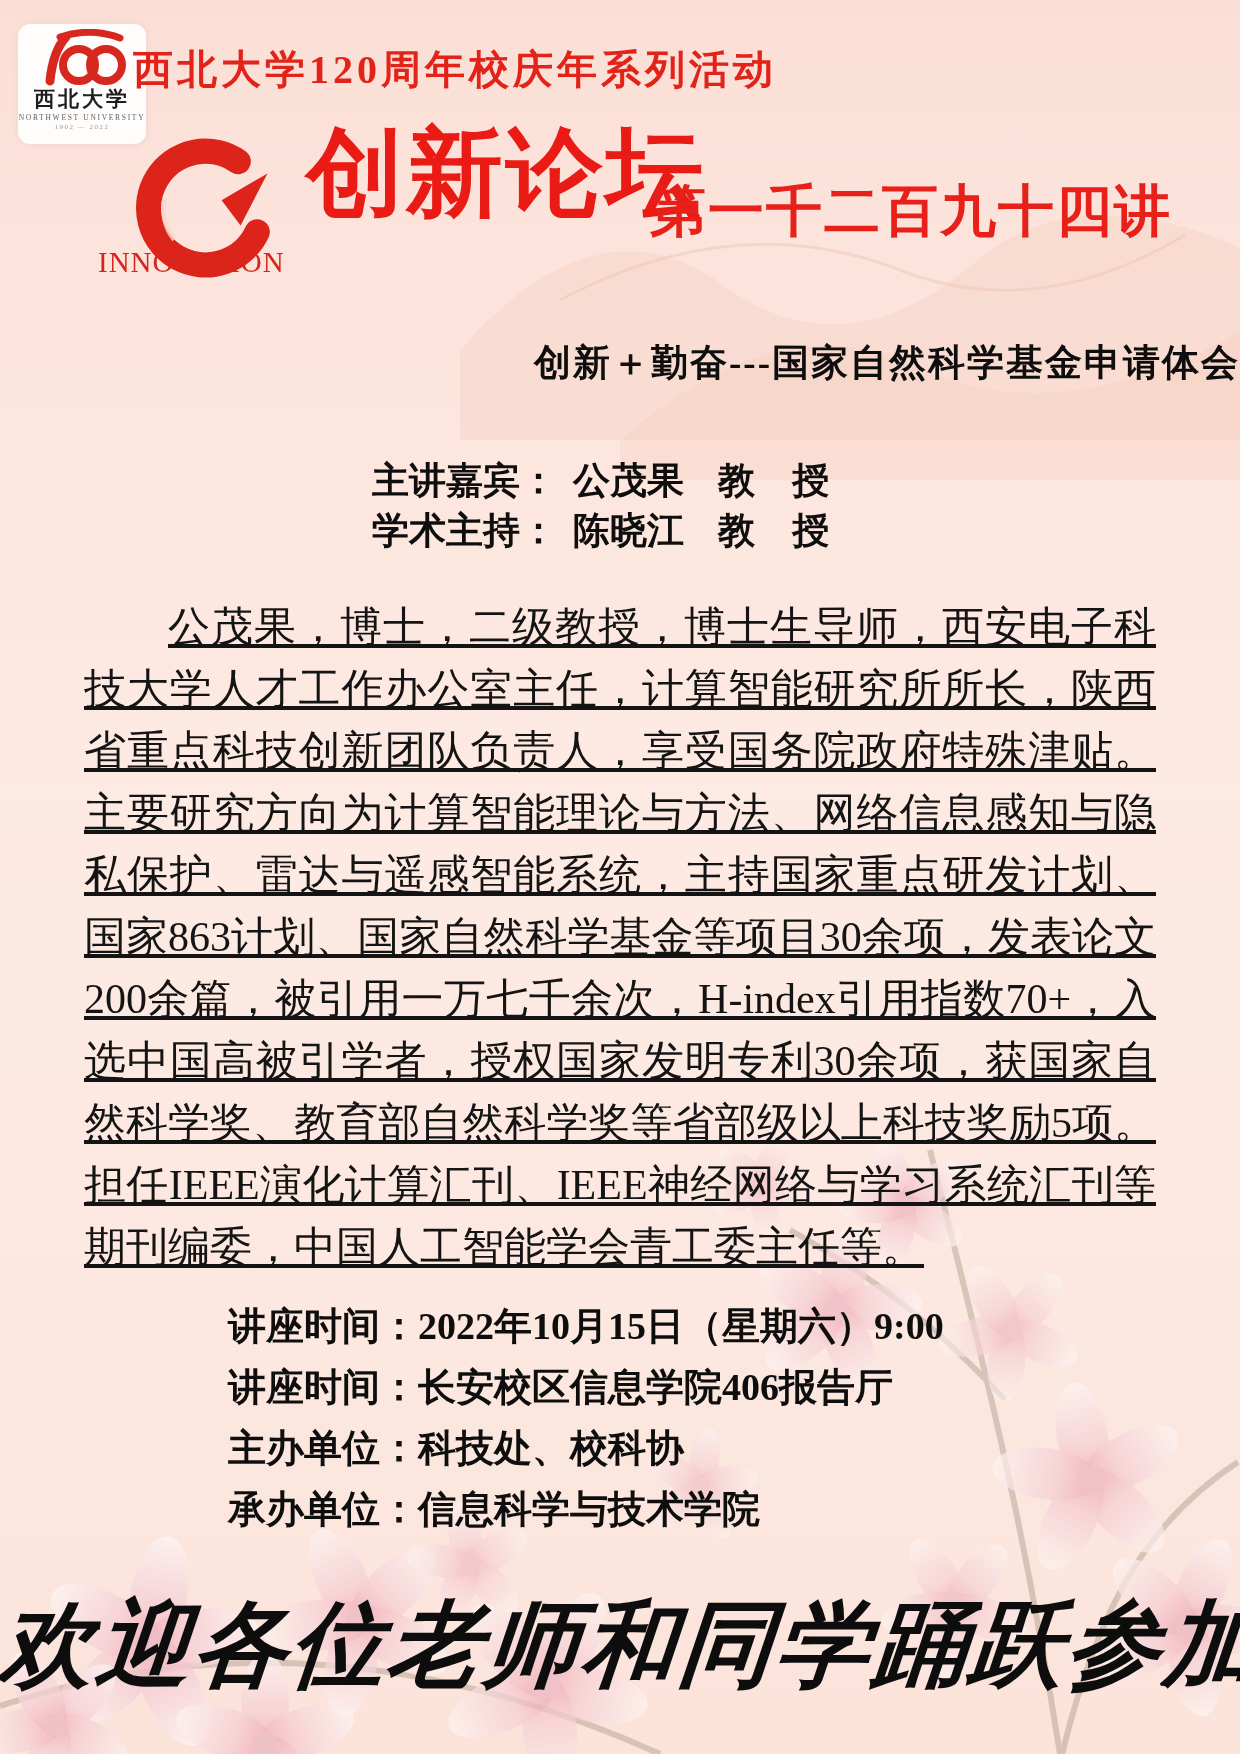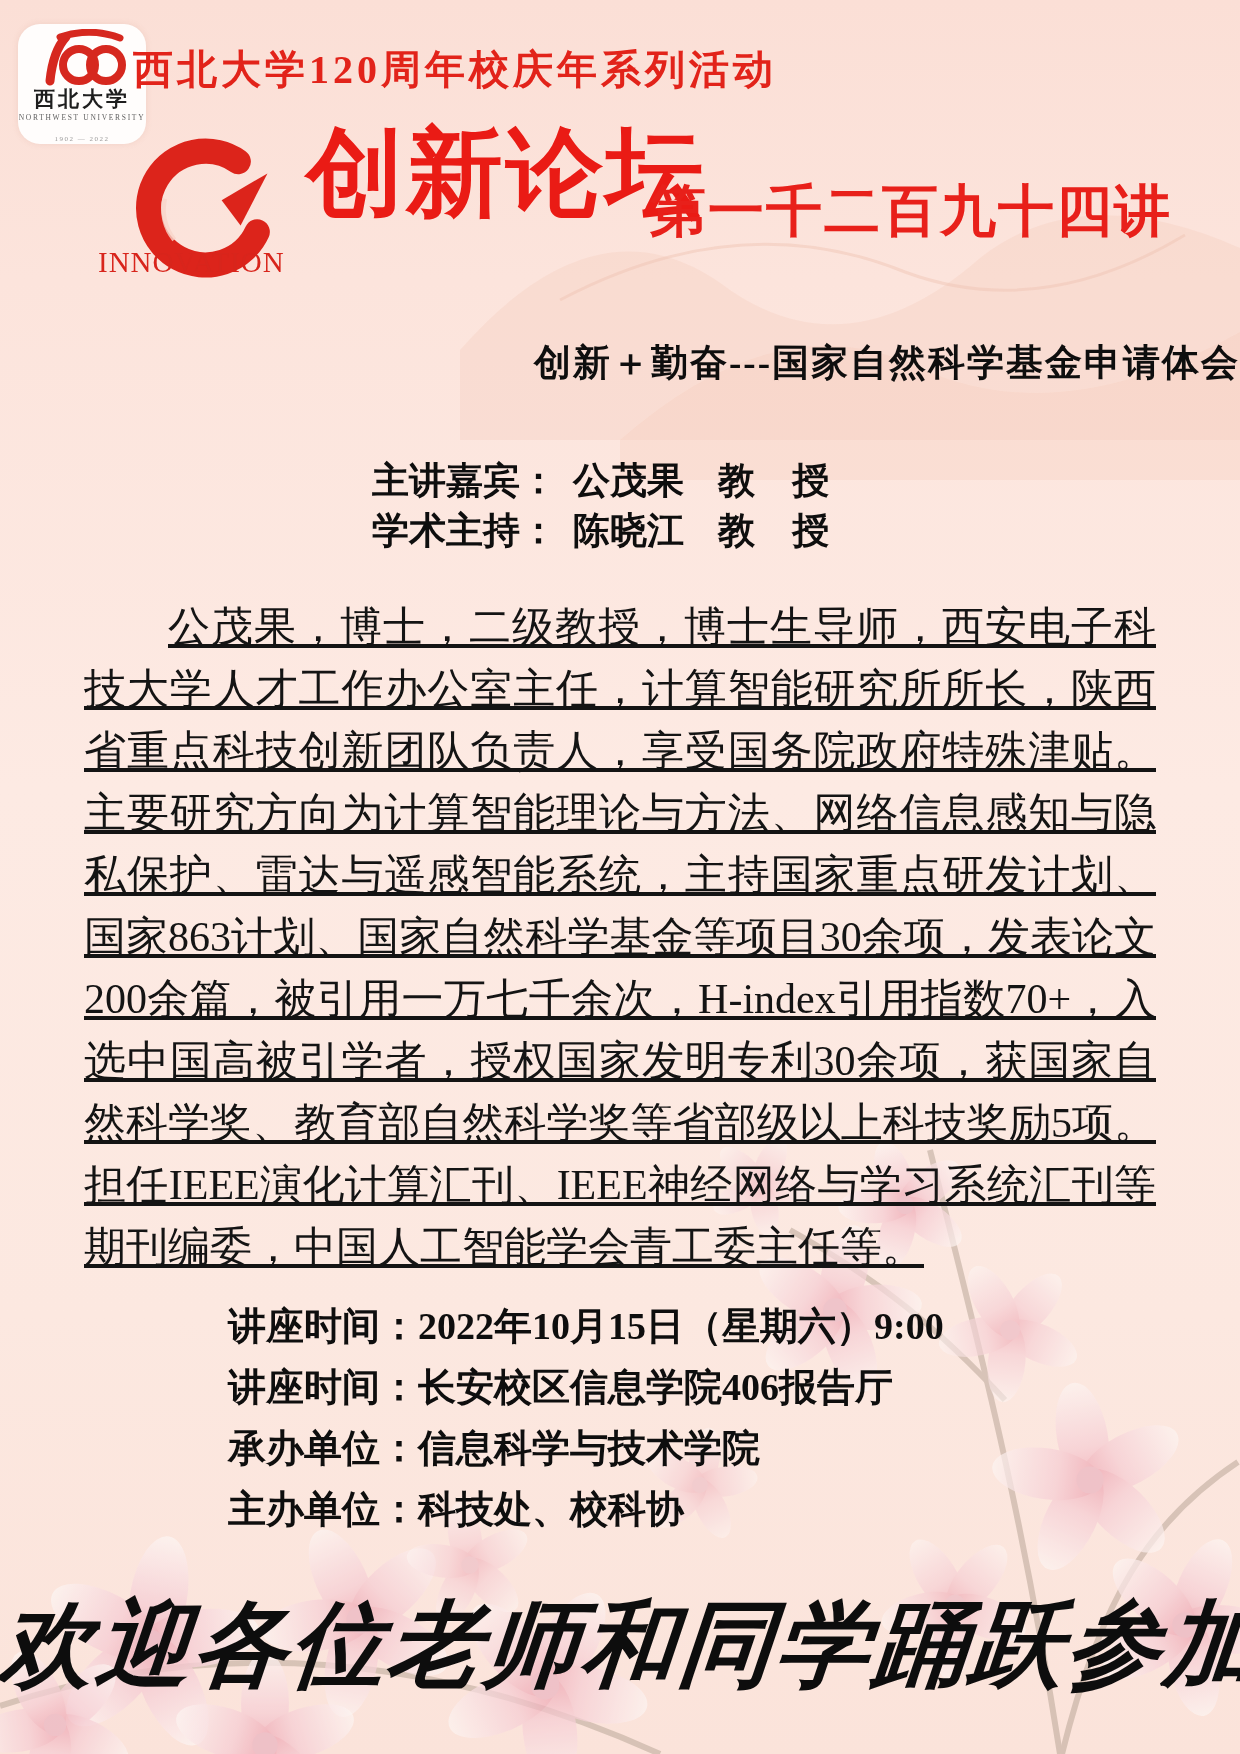--- a/index.html
+++ b/index.html
@@ -10,28 +10,28 @@
     background:linear-gradient(180deg,#fbdfd6 0%,#fce4dc 16%,#fdeae3 45%,#fce8e0 75%,#fbe3da 100%);
     font-family:"Liberation Serif",serif;
     color:#111;
   }
   .bg-art{position:absolute;left:0;top:0;width:1240px;height:1754px;z-index:0;pointer-events:none;}
   .content{position:absolute;left:0;top:0;width:100%;height:100%;z-index:2;}
 
   
   .logo-card{
     position:absolute;left:18px;top:24px;width:128px;height:120px;
-    background:#fffdfc;border-radius:22px;
+    background:#fffdfc;border-radius:12px;
     display:flex;flex-direction:column;align-items:center;
     box-sizing:border-box;padding-top:5px;
     box-shadow:0 0 6px rgba(180,120,100,.15);
   }
   .logo-cn{font-size:21px;font-weight:bold;letter-spacing:3px;color:#1e1e1e;line-height:24px;}
   .logo-en{font-size:7.5px;letter-spacing:1.7px;color:#5f5f5f;margin-top:2px;white-space:nowrap;text-align:right;}
-  .logo-years{font-size:7px;letter-spacing:1.5px;color:#9a9a9a;margin-top:13px;}
+  .logo-years{font-size:7px;letter-spacing:1.5px;color:#9a9a9a;margin-top:1px;}
   .series-title{
     position:absolute;left:133px;top:42px;
     font-size:40px;font-weight:bold;color:#e2231a;letter-spacing:4px;white-space:nowrap;
   }
   .innovation-circle{position:absolute;left:130px;top:126px;width:158px;height:158px;}
   .innovation-label{
     position:absolute;left:98px;top:246px;width:206px;text-align:left;
     font-size:29px;color:#d8251c;letter-spacing:1px;font-weight:400;
   }
   .forum-name{
@@ -170,23 +170,23 @@
     <div class="bio">公茂果，博士，二级教授，博士生导师，西安电子科技大学人才工作办公室主任，计算智能研究所所长，陕西省重点科技创新团队负责人，享受国务院政府特殊津贴。主要研究方向为计算智能理论与方法、网络信息感知与隐私保护、雷达与遥感智能系统，主持国家重点研发计划、国家863计划、国家自然科学基金等项目30余项，发表论文200余篇，被引用一万七千余次，H-index引用指数70+，入选中国高被引学者，授权国家发明专利30余项，获国家自然科学奖、教育部自然科学奖等省部级以上科技奖励5项。担任IEEE演化计算汇刊、IEEE神经网络与学习系统汇刊等期刊编委，中国人工智能学会青工委主任等。</div>
 
     <div class="details">
       <div class="detail-row">
         <span>讲座时间：</span><span>2022年10月15日（星期六）9:00</span>
       </div>
       <div class="detail-row">
         <span>讲座时间：</span><span>长安校区信息学院406报告厅</span>
       </div>
       <div class="detail-row">
-        <span>承办单位：</span><span>信息科学与技术学院</span>
+        <span>主办单位：</span><span>科技处、校科协</span>
       </div>
       <div class="detail-row">
-        <span>主办单位：</span><span>科技处、校科协</span>
+        <span>承办单位：</span><span>信息科学与技术学院</span>
       </div>
     </div>
 
     <div class="footer-banner">欢迎各位老师和同学踊跃参加!</div>
 
   </div>
 </div>
 
 </body></html>

